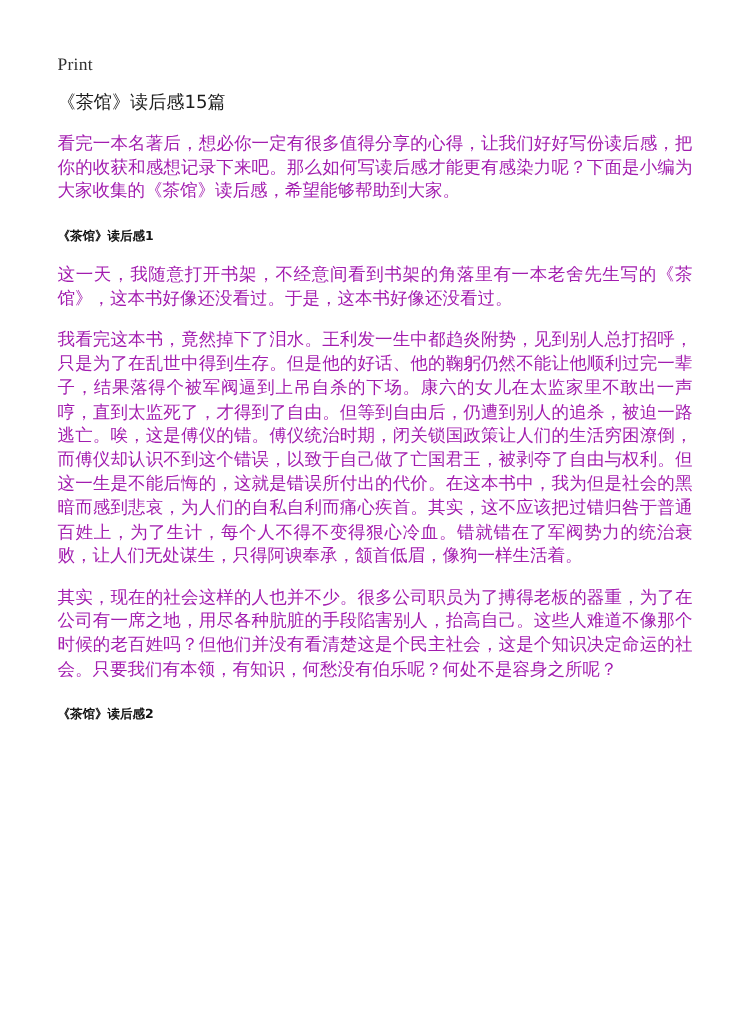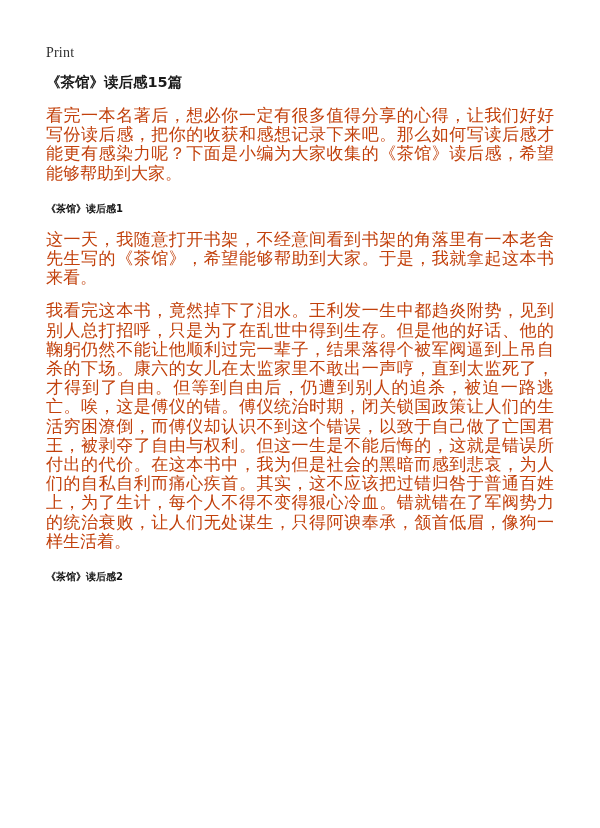--- a/index.html
+++ b/index.html
@@ -46,33 +46,33 @@
     text-align: center;
     color: #111111;
     margin: 0 0 14px 0;
     letter-spacing: 1px;
   }
   .subtitle {
     font-size: 14.5px;
     line-height: 20px;
     color: #1b1b1b;
     margin: 0 0 14px 0;
-    font-weight: bold;
+    font-weight: normal;
   }
   .section-heading {
     font-size: 10px;
     line-height: 20px;
     font-weight: bold;
     color: #111111;
     margin: 16px 0 11px 0;
   }
   p.body-text {
-    font-size: 17px;
+    font-size: 14px;
     line-height: 19.2px;
-    color: #c2410c;
+    color: #a21caf;
     margin: 0 0 14px 0;
     text-align: justify;
     text-justify: inter-ideograph;
     word-break: break-all;
   }
   p.body-text:last-child {
     margin-bottom: 0;
   }
 </style>
 </head>
@@ -84,19 +84,20 @@
 
   <div class="content">
 
 
     <div class="subtitle">《茶馆》读后感15篇</div>
 
     <p class="body-text">看完一本名著后，想必你一定有很多值得分享的心得，让我们好好写份读后感，把你的收获和感想记录下来吧。那么如何写读后感才能更有感染力呢？下面是小编为大家收集的《茶馆》读后感，希望能够帮助到大家。</p>
 
     <div class="section-heading">《茶馆》读后感1</div>
 
-    <p class="body-text">这一天，我随意打开书架，不经意间看到书架的角落里有一本老舍先生写的《茶馆》，希望能够帮助到大家。于是，我就拿起这本书来看。</p>
+    <p class="body-text">这一天，我随意打开书架，不经意间看到书架的角落里有一本老舍先生写的《茶馆》，这本书好像还没看过。于是，这本书好像还没看过。</p>
     <p class="body-text">我看完这本书，竟然掉下了泪水。王利发一生中都趋炎附势，见到别人总打招呼，只是为了在乱世中得到生存。但是他的好话、他的鞠躬仍然不能让他顺利过完一辈子，结果落得个被军阀逼到上吊自杀的下场。康六的女儿在太监家里不敢出一声哼，直到太监死了，才得到了自由。但等到自由后，仍遭到别人的追杀，被迫一路逃亡。唉，这是傅仪的错。傅仪统治时期，闭关锁国政策让人们的生活穷困潦倒，而傅仪却认识不到这个错误，以致于自己做了亡国君王，被剥夺了自由与权利。但这一生是不能后悔的，这就是错误所付出的代价。在这本书中，我为但是社会的黑暗而感到悲哀，为人们的自私自利而痛心疾首。其实，这不应该把过错归咎于普通百姓上，为了生计，每个人不得不变得狠心冷血。错就错在了军阀势力的统治衰败，让人们无处谋生，只得阿谀奉承，颔首低眉，像狗一样生活着。</p>
+    <p class="body-text">其实，现在的社会这样的人也并不少。很多公司职员为了搏得老板的器重，为了在公司有一席之地，用尽各种肮脏的手段陷害别人，抬高自己。这些人难道不像那个时候的老百姓吗？但他们并没有看清楚这是个民主社会，这是个知识决定命运的社会。只要我们有本领，有知识，何愁没有伯乐呢？何处不是容身之所呢？</p>
 
     <div class="section-heading">《茶馆》读后感2</div>
 
   </div>
 </div>
 
 </body></html>

